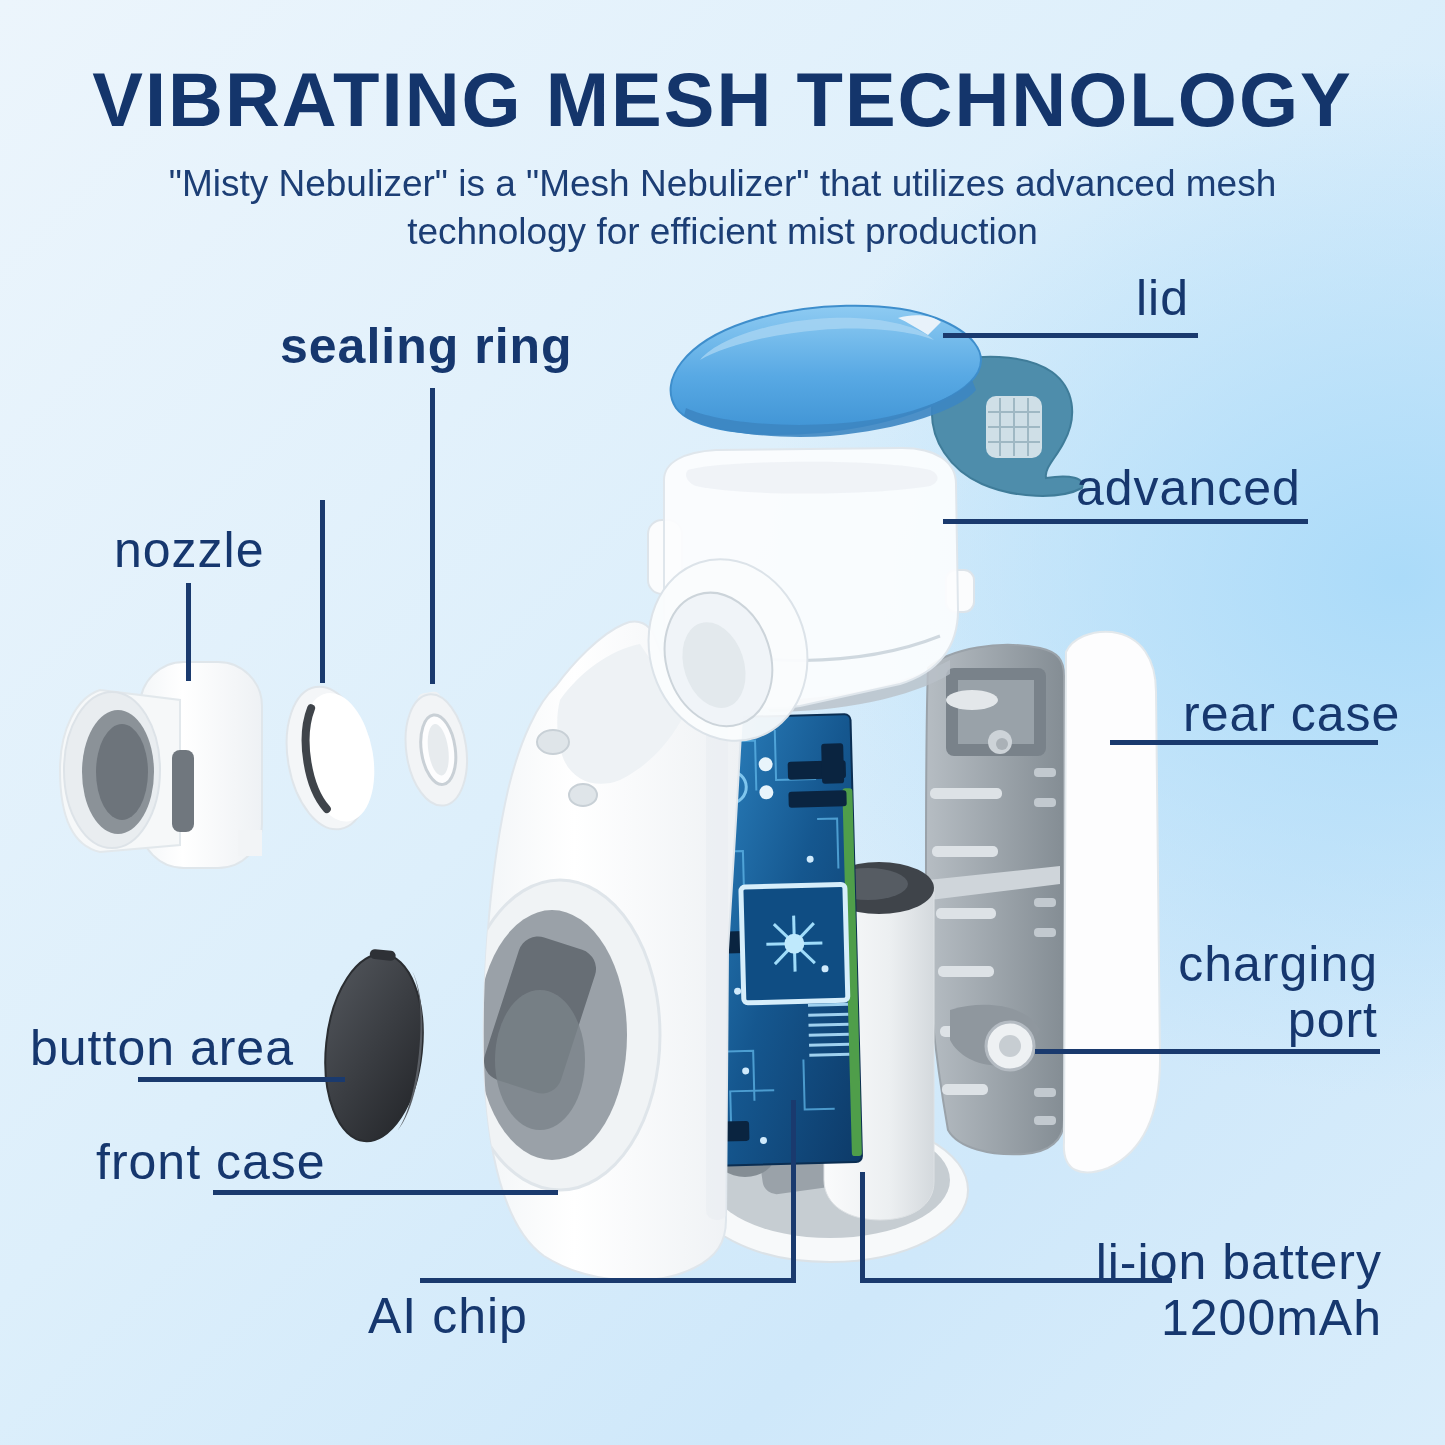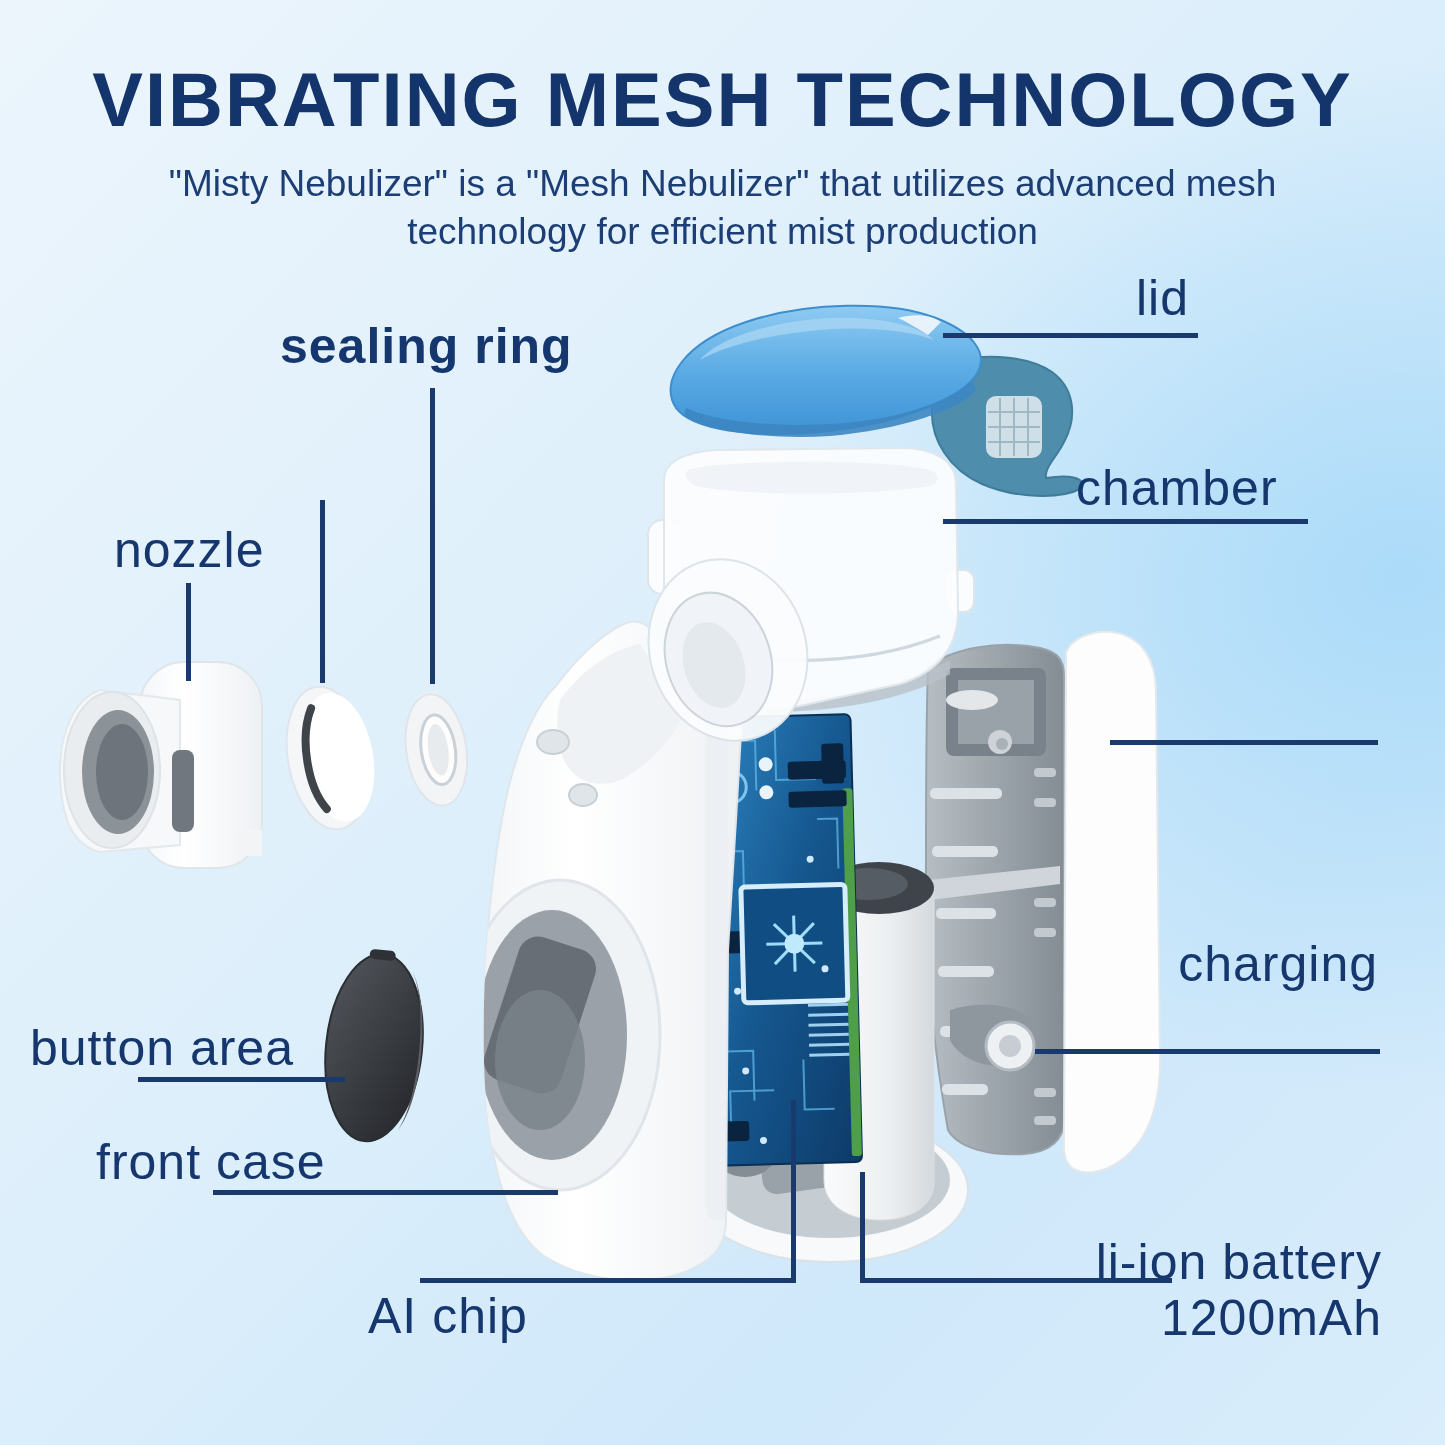--- a/index.html
+++ b/index.html
@@ -242,24 +242,26 @@
   </svg>
 
   <div class="title">VIBRATING MESH TECHNOLOGY</div>
   <div class="subtitle">
     <div>"Misty Nebulizer" is a "Mesh Nebulizer" that utilizes advanced mesh</div>
     <div>technology for efficient mist production</div>
   </div>
 
   <div class="lbl" style="left:1136px;top:270px;">lid</div>
   <div class="lbl" style="left:280px;top:318px;font-weight:bold;">sealing ring</div>
-  <div class="lbl" style="left:1076px;top:460px;">chamber</div>
+  <div class="lbl" style="left:1076px;top:460px;">advanced</div>
   <div class="lbl" style="left:114px;top:522px;">nozzle</div>
+  <div class="lbl" style="left:1183px;top:686px;">rear case</div>
   <div class="lbl right" style="right:67px;top:936px;">
     <div>charging</div>
+    <div>port</div>
   </div>
   <div class="lbl" style="left:30px;top:1020px;">button area</div>
   <div class="lbl" style="left:96px;top:1134px;">front case</div>
   <div class="lbl right" style="right:63px;top:1234px;margin-left:47px;">
     <div>li-ion battery</div>
     <div>1200mAh</div>
   </div>
   <div class="lbl" style="left:368px;top:1288px;">AI chip</div>
 
   <div class="ln" style="left:430px;top:388px;width:5px;height:296px;"></div>

